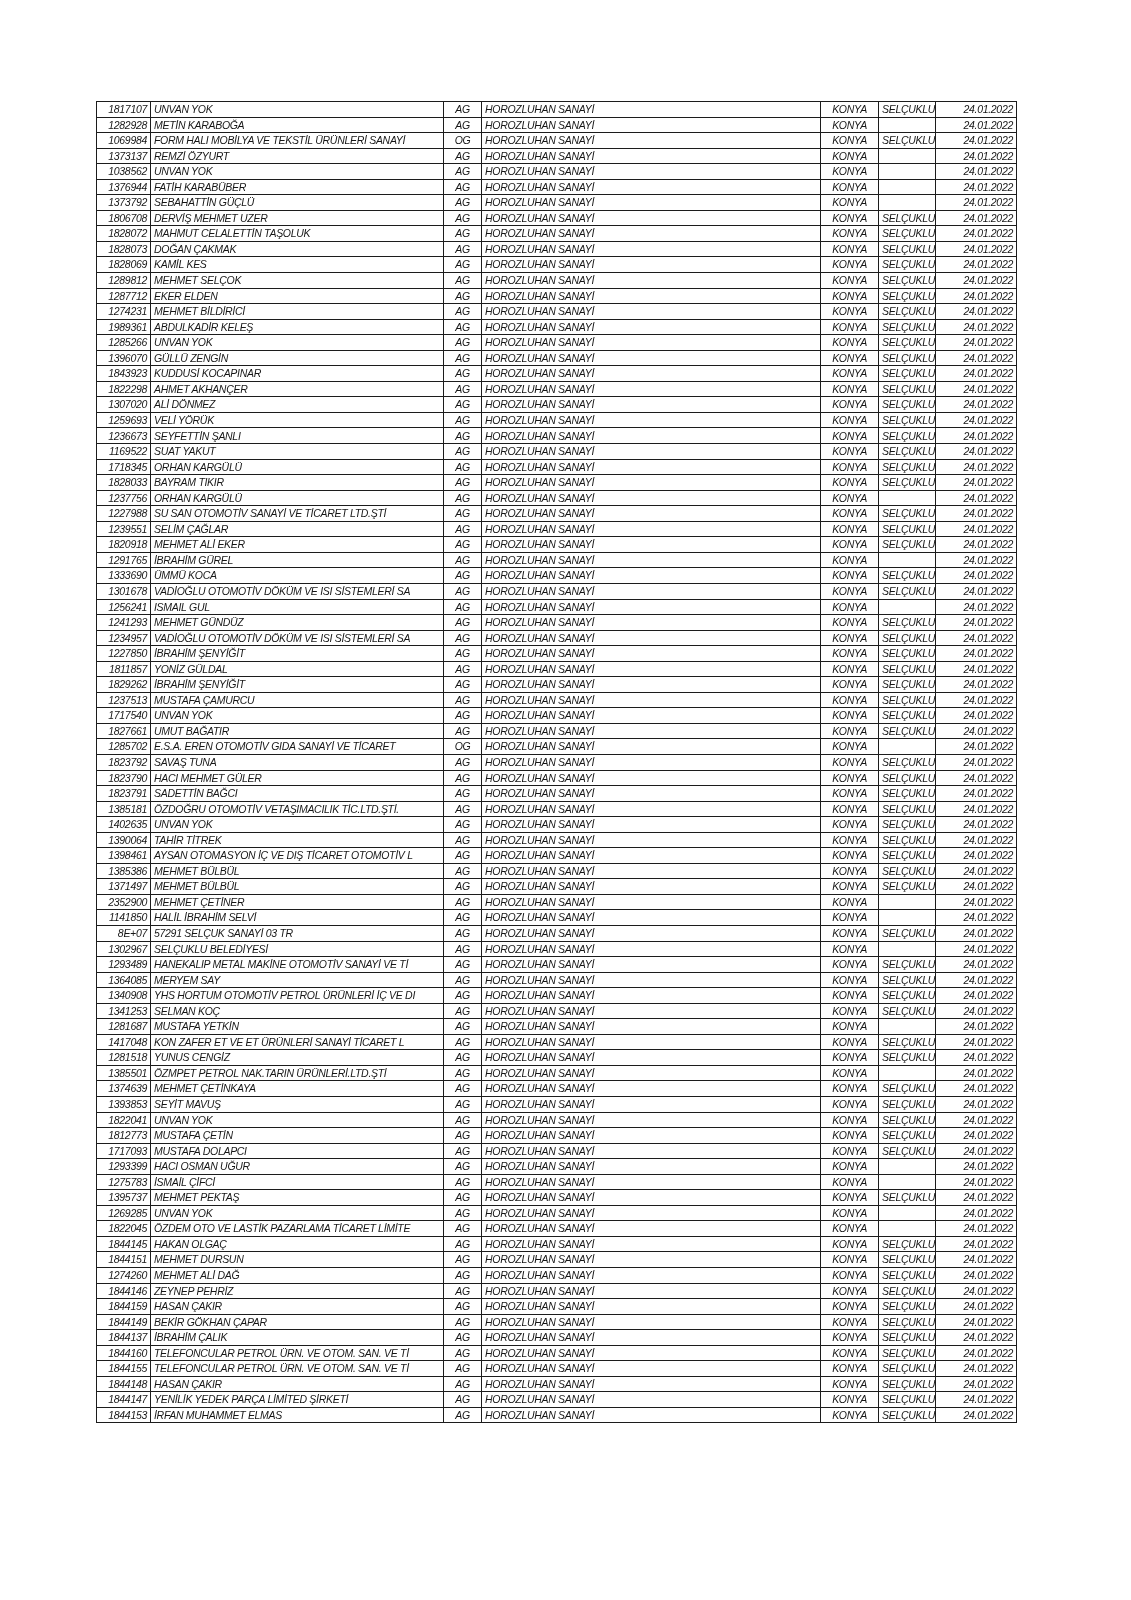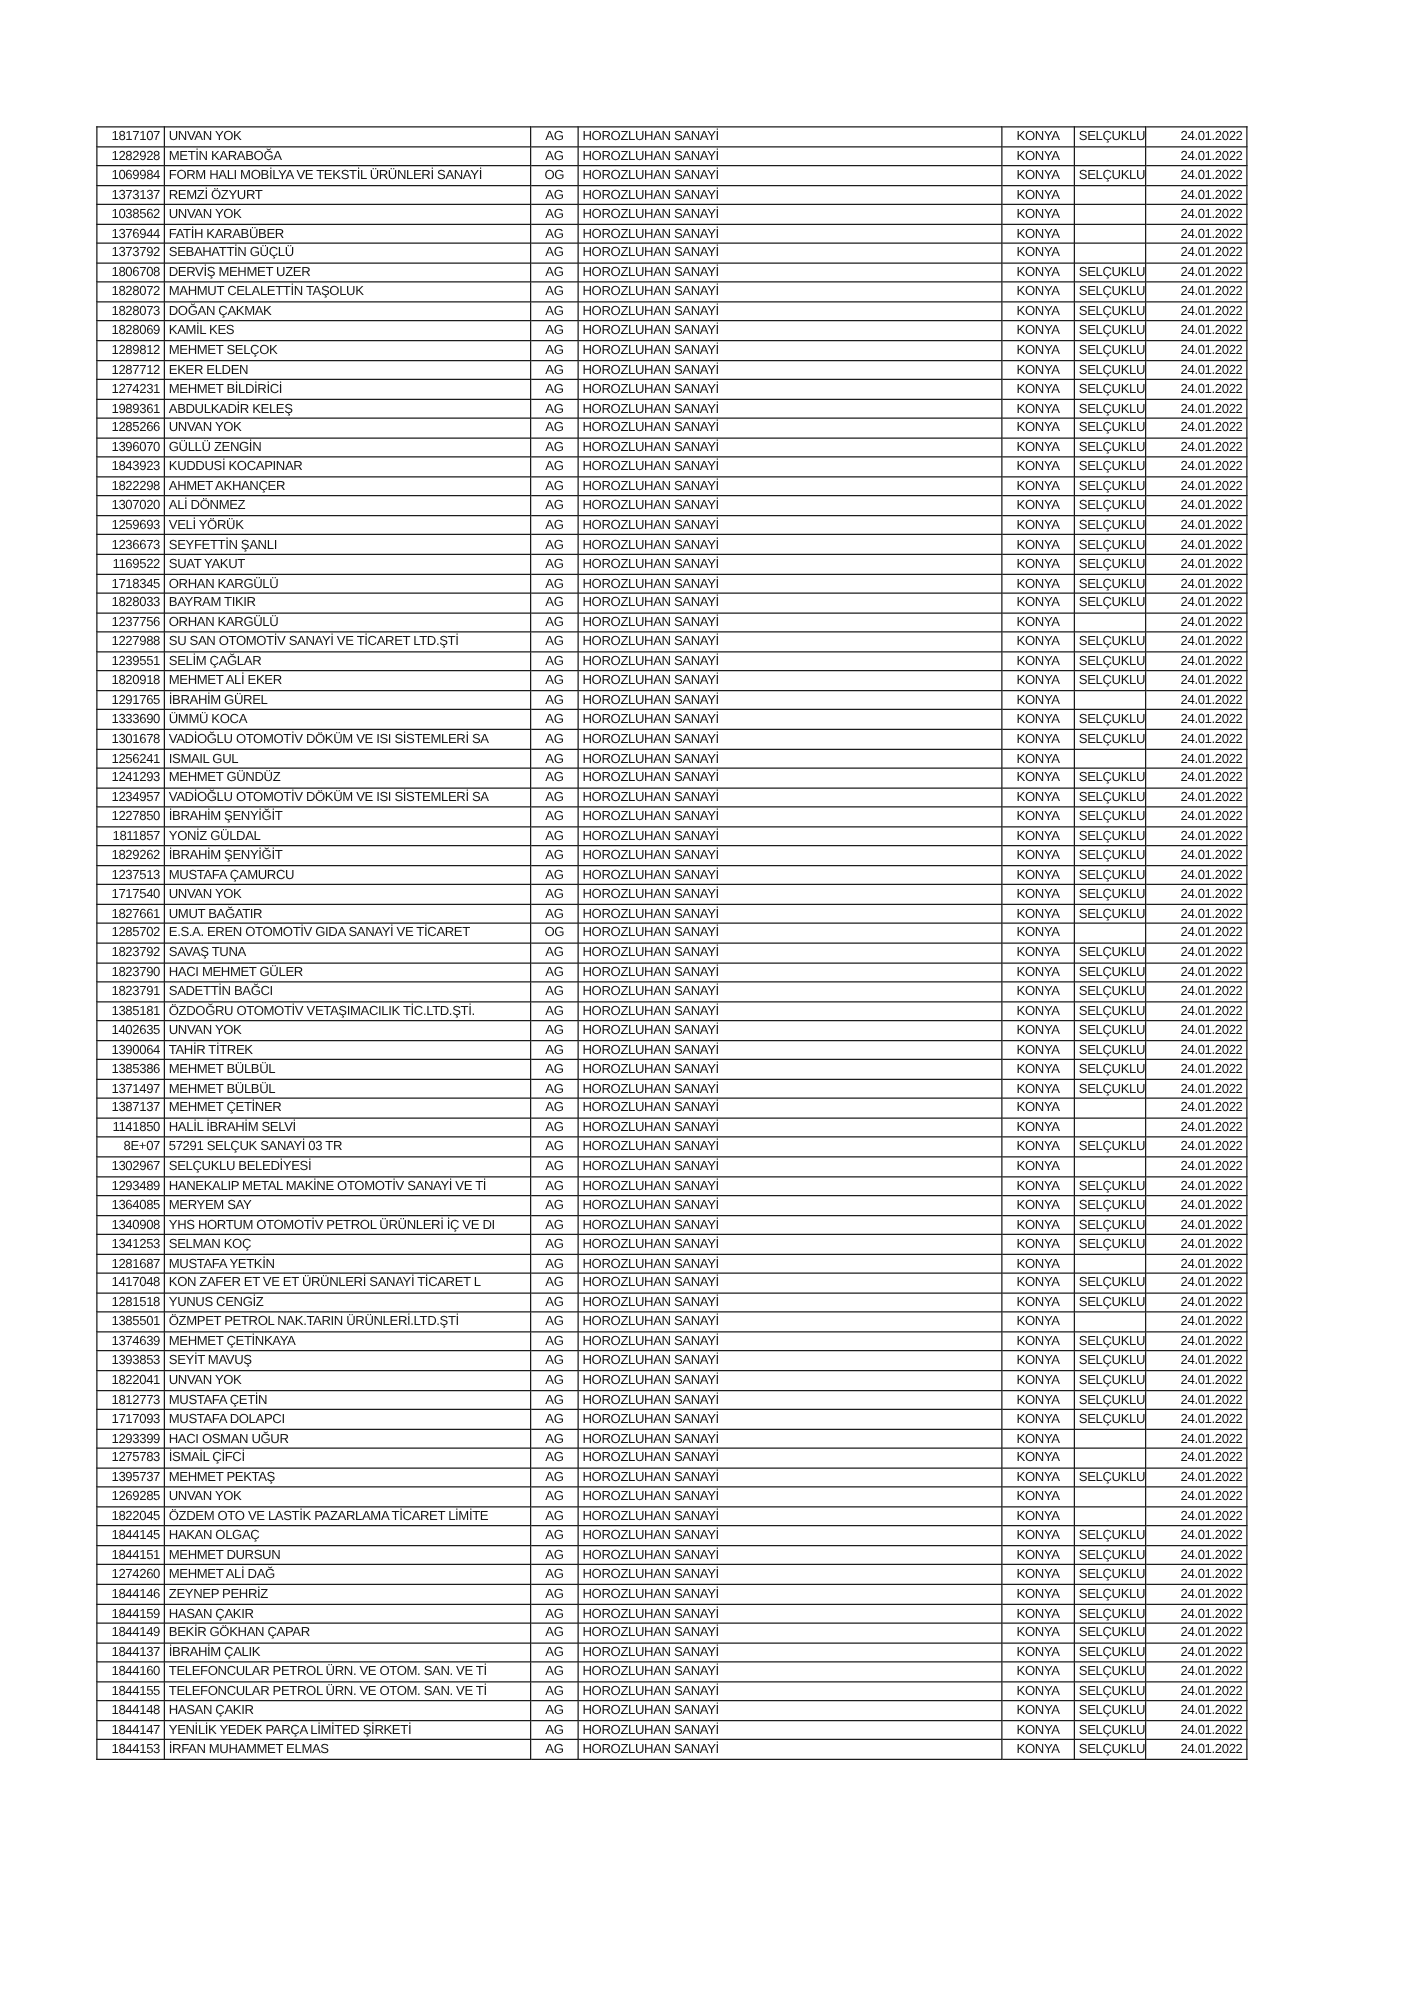--- a/index.html
+++ b/index.html
@@ -11,25 +11,26 @@
     position: relative;
     width: 1131px;
     height: 1600px;
     background: #ffffff;
     font-family: "Liberation Sans", sans-serif;
     color: #141414;
     overflow: hidden;
   }
   table.registry-table {
     position: absolute;
-    left: 77px;
+    left: 96px;
     top: 101px;
     width: 920px;
     border-collapse: collapse;
     table-layout: fixed;
+    font-style: italic;
   }
   table.registry-table td {
     border: 1px solid #1c1c1c;
     height: 14.55px;
     padding: 0 3px;
     font-size: 10.5px;
     line-height: 1;
     letter-spacing: -0.3px;
     white-space: nowrap;
     overflow: hidden;
@@ -485,39 +486,48 @@
         <tr>
           <td class="c-id">1390064</td>
           <td class="c-name">TAHİR TİTREK</td>
           <td class="c-type">AG</td>
           <td class="c-facility">HOROZLUHAN SANAYİ</td>
           <td class="c-city">KONYA</td>
           <td class="c-district">SELÇUKLU</td>
           <td class="c-date">24.01.2022</td>
         </tr>
         <tr>
+          <td class="c-id">1398461</td>
+          <td class="c-name">AYSAN OTOMASYON İÇ VE DIŞ TİCARET OTOMOTİV L</td>
+          <td class="c-type">AG</td>
+          <td class="c-facility">HOROZLUHAN SANAYİ</td>
+          <td class="c-city">KONYA</td>
+          <td class="c-district">SELÇUKLU</td>
+          <td class="c-date">24.01.2022</td>
+        </tr>
+        <tr>
           <td class="c-id">1385386</td>
           <td class="c-name">MEHMET BÜLBÜL</td>
           <td class="c-type">AG</td>
           <td class="c-facility">HOROZLUHAN SANAYİ</td>
           <td class="c-city">KONYA</td>
           <td class="c-district">SELÇUKLU</td>
           <td class="c-date">24.01.2022</td>
         </tr>
         <tr>
           <td class="c-id">1371497</td>
           <td class="c-name">MEHMET BÜLBÜL</td>
           <td class="c-type">AG</td>
           <td class="c-facility">HOROZLUHAN SANAYİ</td>
           <td class="c-city">KONYA</td>
           <td class="c-district">SELÇUKLU</td>
           <td class="c-date">24.01.2022</td>
         </tr>
         <tr>
-          <td class="c-id">1387137</td>
+          <td class="c-id">2352900</td>
           <td class="c-name">MEHMET ÇETİNER</td>
           <td class="c-type">AG</td>
           <td class="c-facility">HOROZLUHAN SANAYİ</td>
           <td class="c-city">KONYA</td>
           <td class="c-district"></td>
           <td class="c-date">24.01.2022</td>
         </tr>
         <tr>
           <td class="c-id">1141850</td>
           <td class="c-name">HALİL İBRAHİM SELVİ</td>

